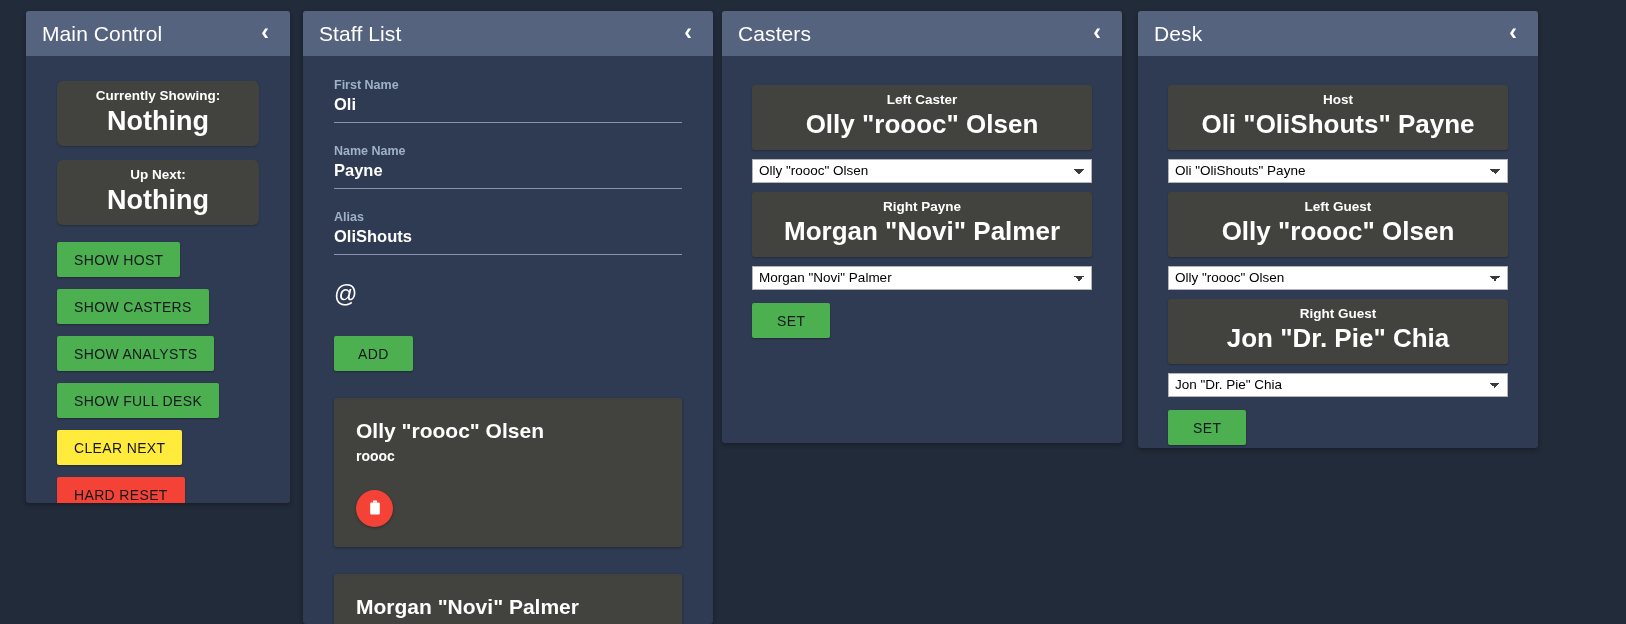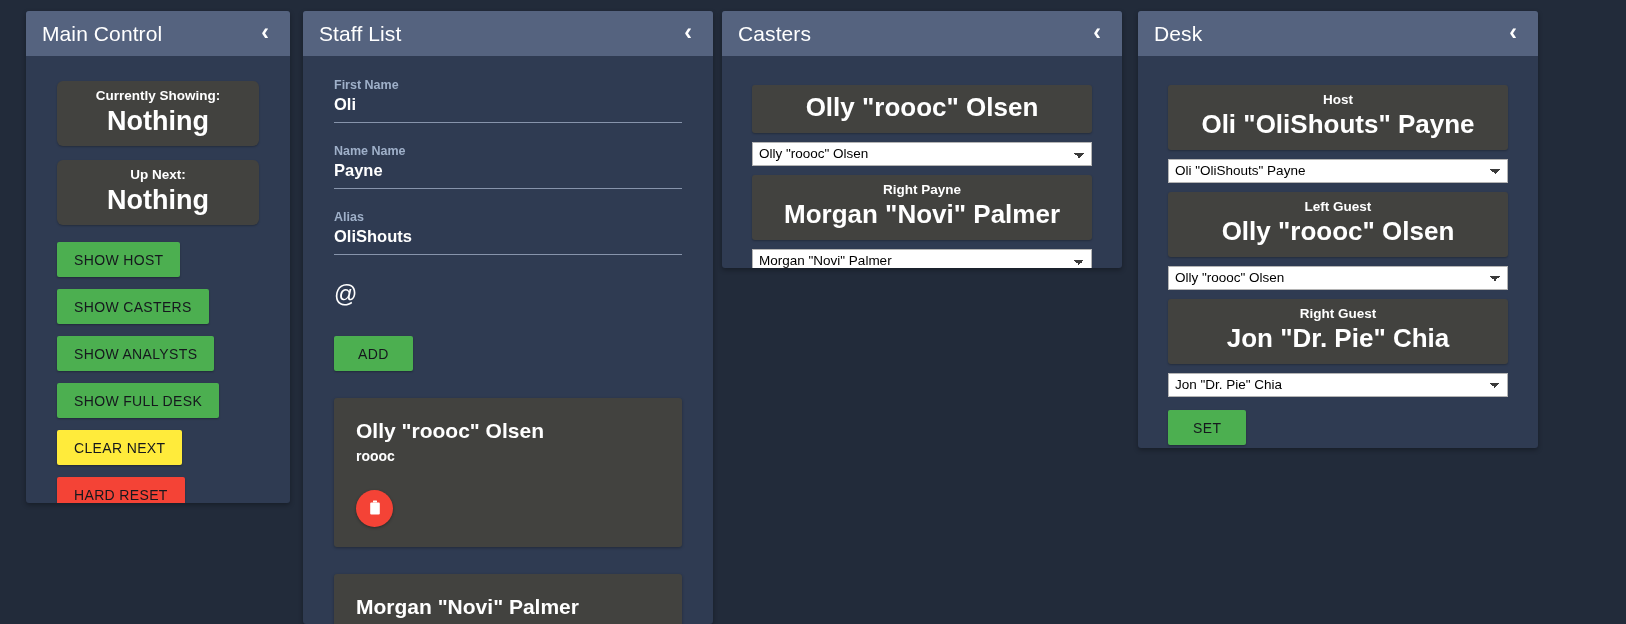--- a/index.html
+++ b/index.html
@@ -46,21 +46,21 @@
     font-weight: 700;
     padding: 0 4px 3px 10px;
     cursor: pointer;
     user-select: none;
   }
   .panel-body { padding: 0; }
 
   
   #panel-main   { left: 26px;   top: 11px; width: 264px; height: 492px; }
   #panel-staff  { left: 303px;  top: 11px; width: 410px; height: 613px; }
-  #panel-cast   { left: 722px;  top: 11px; width: 400px; height: 257px; }
+  #panel-cast   { left: 722px;  top: 11px; width: 400px; height: 432px; }
   #panel-desk   { left: 1138px; top: 11px; width: 400px; height: 437px; }
 
   
   .mc-body { padding: 25px 31px 0 31px; }
   .status-box {
     background: #42423f;
     border-radius: 6px;
     padding: 7px 10px 10px;
     text-align: center;
     margin-bottom: 14px;
@@ -310,20 +310,21 @@
   </div>
 
   <div class="panel" id="panel-cast">
     <div class="panel-header">
       <span class="panel-title">Casters</span>
       <span class="collapse-chevron">‹</span>
     </div>
     <div class="panel-body slot-body">
 
       <div class="slot-display">
+        <div class="slot-label">Left Caster</div>
         <div class="slot-value">Olly "roooc" Olsen</div>
       </div>
       <select class="slot-select">
         <option>Olly "roooc" Olsen</option>
       </select>
 
       <div class="slot-display">
         <div class="slot-label">Right Payne</div>
         <div class="slot-value">Morgan "Novi" Palmer</div>
       </div>

